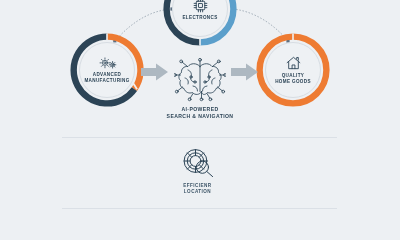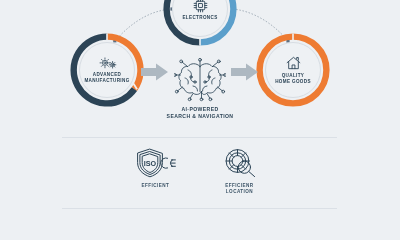--- a/index.html
+++ b/index.html
@@ -216,39 +216,20 @@
     </svg>
     <div id="center-caption">AI-POWERED
 SEARCH &amp; NAVIGATION</div>
   </div>
 
   <div class="divider" style="top:137px;"></div>
   <div class="divider" style="top:208px;"></div>
 
   <div id="badges">
 
-    <div class="badge">
-      <svg width="44" height="30" viewBox="0 0 44 30">
-        <g fill="none" stroke="#2c4456" stroke-width="1" stroke-linecap="round" stroke-linejoin="round">
-          <path d="M16,1.2 L28.4,5.4 V14.5 C28.4,21.8 23.2,26.4 16,28.8
-                   C8.8,26.4 3.6,21.8 3.6,14.5 V5.4 Z"></path>
-          <path d="M16,3.6 L26.1,7 V14.5 C26.1,20.6 21.8,24.5 16,26.5
-                   C10.2,24.5 5.9,20.6 5.9,14.5 V7 Z"></path>
-          <path d="M16,5.9 L23.8,8.6 V14.5 C23.8,19.5 20.5,22.8 16,24.5
-                   C11.5,22.8 8.2,19.5 8.2,14.5 V8.6 Z"></path>
-          <path d="M33.6,10.2 A5.2,5.2 0 1 0 33.6,20"></path>
-          <path d="M38.6,11.8 A3.6,3.6 0 0 0 38.6,18.4"></path>
-          <path d="M37.4,15.1 H41.2"></path>
-          <path d="M37.4,11.9 H41.4"></path>
-          <path d="M37.4,18.3 H41.4"></path>
-        </g>
-        <text x="16" y="17.6" text-anchor="middle" font-family="Liberation Sans, sans-serif" font-size="7.2" font-weight="bold" fill="#2c4456">ISO</text>
-      </svg>
-      <div class="badge-label">EFFICIENT</div>
-    </div>
 
     <div class="badge">
       <svg width="34" height="30" viewBox="0 0 34 30">
         <g fill="none" stroke="#2c4456" stroke-width="1" stroke-linecap="round" stroke-linejoin="round">
           <circle cx="14.5" cy="13" r="11.4"></circle>
           <circle cx="14.5" cy="13" r="8.2"></circle>
           <circle cx="14.5" cy="13" r="5.4"></circle>
           <path d="M14.5,1.6 V7.6 M14.5,18.4 V24.4
                    M3.1,13 H9.1 M19.9,13 H25.9"></path>
           <path d="M6.4,4.9 L10.7,9.2 M18.3,16.8 L22.6,21.1

